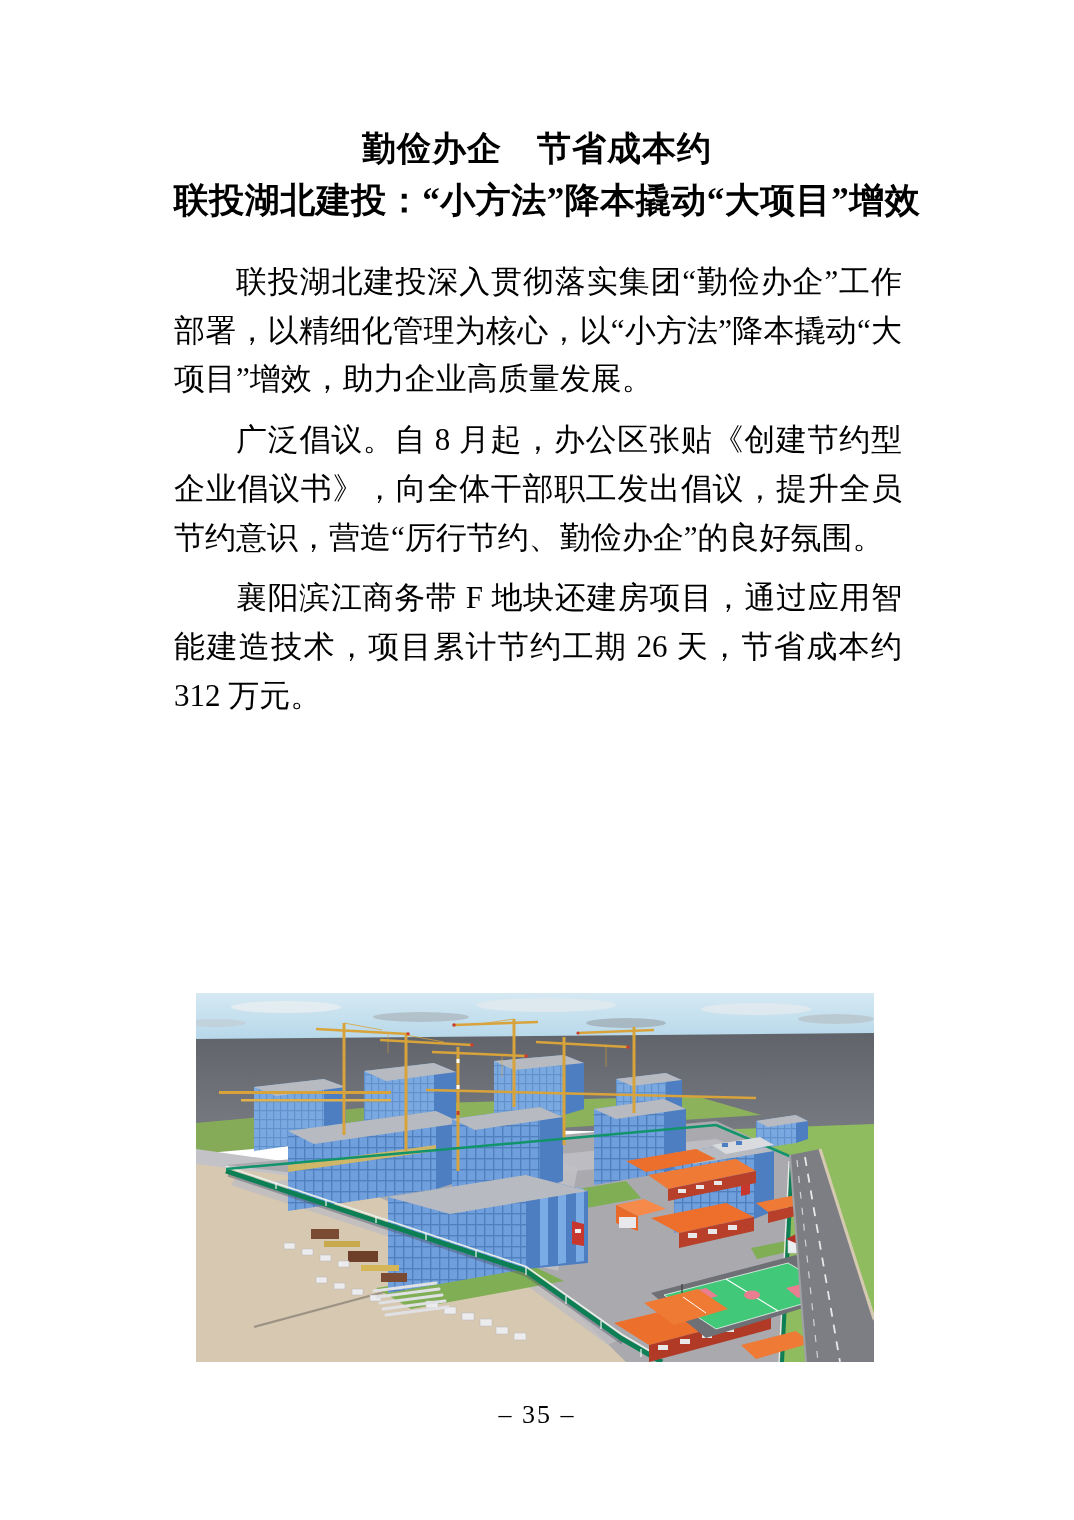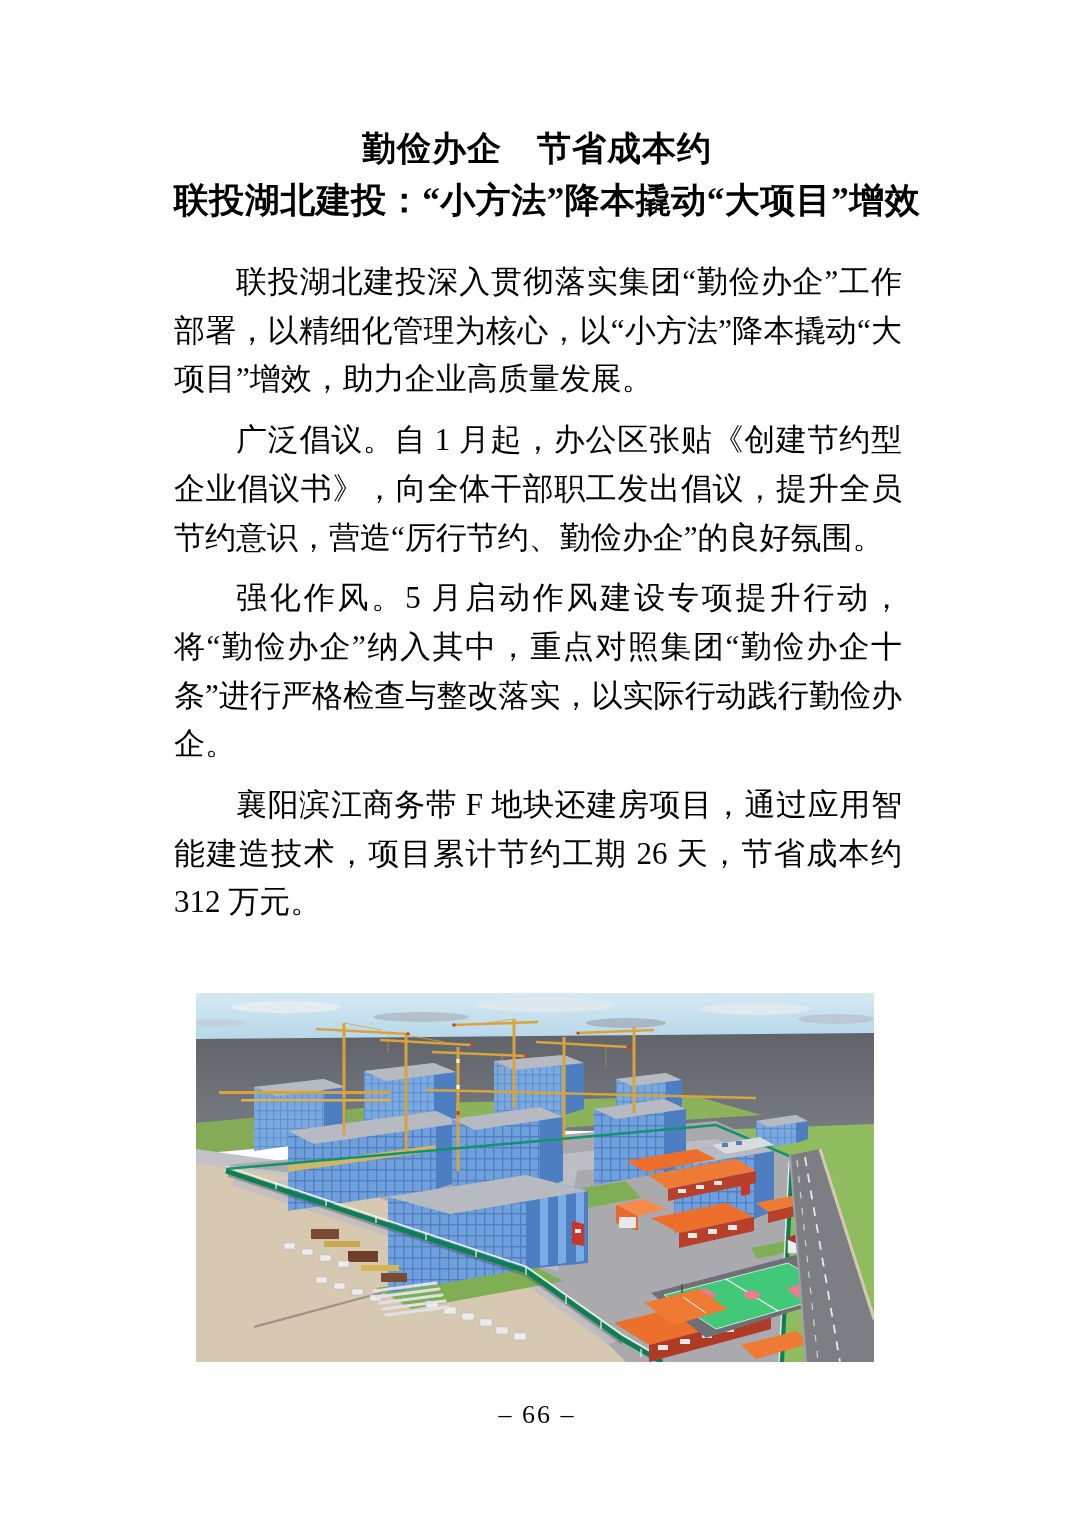--- a/index.html
+++ b/index.html
@@ -35,22 +35,21 @@
 
 <div class="page">
 
   <div class="title-block">
     <div class="title-line1">勤俭办企　节省成本约</div>
     <div class="title-line2">联投湖北建投：“小方法”降本撬动“大项目”增效</div>
   </div>
 
   <div class="article">
     <p>联投湖北建投深入贯彻落实集团“勤俭办企”工作部署，以精细化管理为核心，以“小方法”降本撬动“大项目”增效，助力企业高质量发展。</p>
-    <p>广泛倡议。自 1 月起，办公区张贴《创建节约型企业倡议书》，向全体干部职工发出倡议，提升全员节约意识，营造“厉行节约、勤俭办企”的良好氛围。</p>
-    <p>强化作风。5 月启动作风建设专项提升行动，将“勤俭办企”纳入其中，重点对照集团“勤俭办企十条”进行严格检查与整改落实，以实际行动践行勤俭办企。</p>
+    <p>广泛倡议。自 8 月起，办公区张贴《创建节约型企业倡议书》，向全体干部职工发出倡议，提升全员节约意识，营造“厉行节约、勤俭办企”的良好氛围。</p>
     <p>襄阳滨江商务带 F 地块还建房项目，通过应用智能建造技术，项目累计节约工期 26 天，节省成本约 312 万元。</p>
   </div>
 
   <figure class="render" aria-label="3D rendering of a construction site with blue buildings, tower cranes, orange site offices and basketball courts">
     <svg viewBox="0 0 678 369" preserveAspectRatio="none">
       <defs>
         <linearGradient id="skyG" x1="0" y1="0" x2="0" y2="1">
           <stop offset="0" stop-color="#d6e9f3"></stop>
             <stop offset="1" stop-color="#aed3e7"></stop>
         </linearGradient>
@@ -299,15 +298,15 @@
         <polygon points="594,162 624,156 678,328 678,369 610,369" fill="#7c7e83"></polygon>
         <polygon points="627,153 678,144 678,322" fill="#8fbc5e"></polygon>
         <line x1="624" y1="156" x2="678" y2="326" stroke="#d6c9b1" stroke-width="3"></line>
         <line x1="594" y1="162" x2="610" y2="369" stroke="#9fa1a5" stroke-width="2"></line>
         <path d="M609,164 L644,369" stroke="#e8e8e8" stroke-width="1.8" stroke-dasharray="9 8" fill="none"></path>
         <path d="M601,167 L622,369" stroke="#e8e8e8" stroke-width="1.2" stroke-dasharray="7 9" fill="none" opacity="0.8"></path>
       </g>
     </svg>
   </figure>
 
-  <div class="page-number">– 66 –</div>
+  <div class="page-number">– 35 –</div>
 
 </div>
 
 </body></html>

